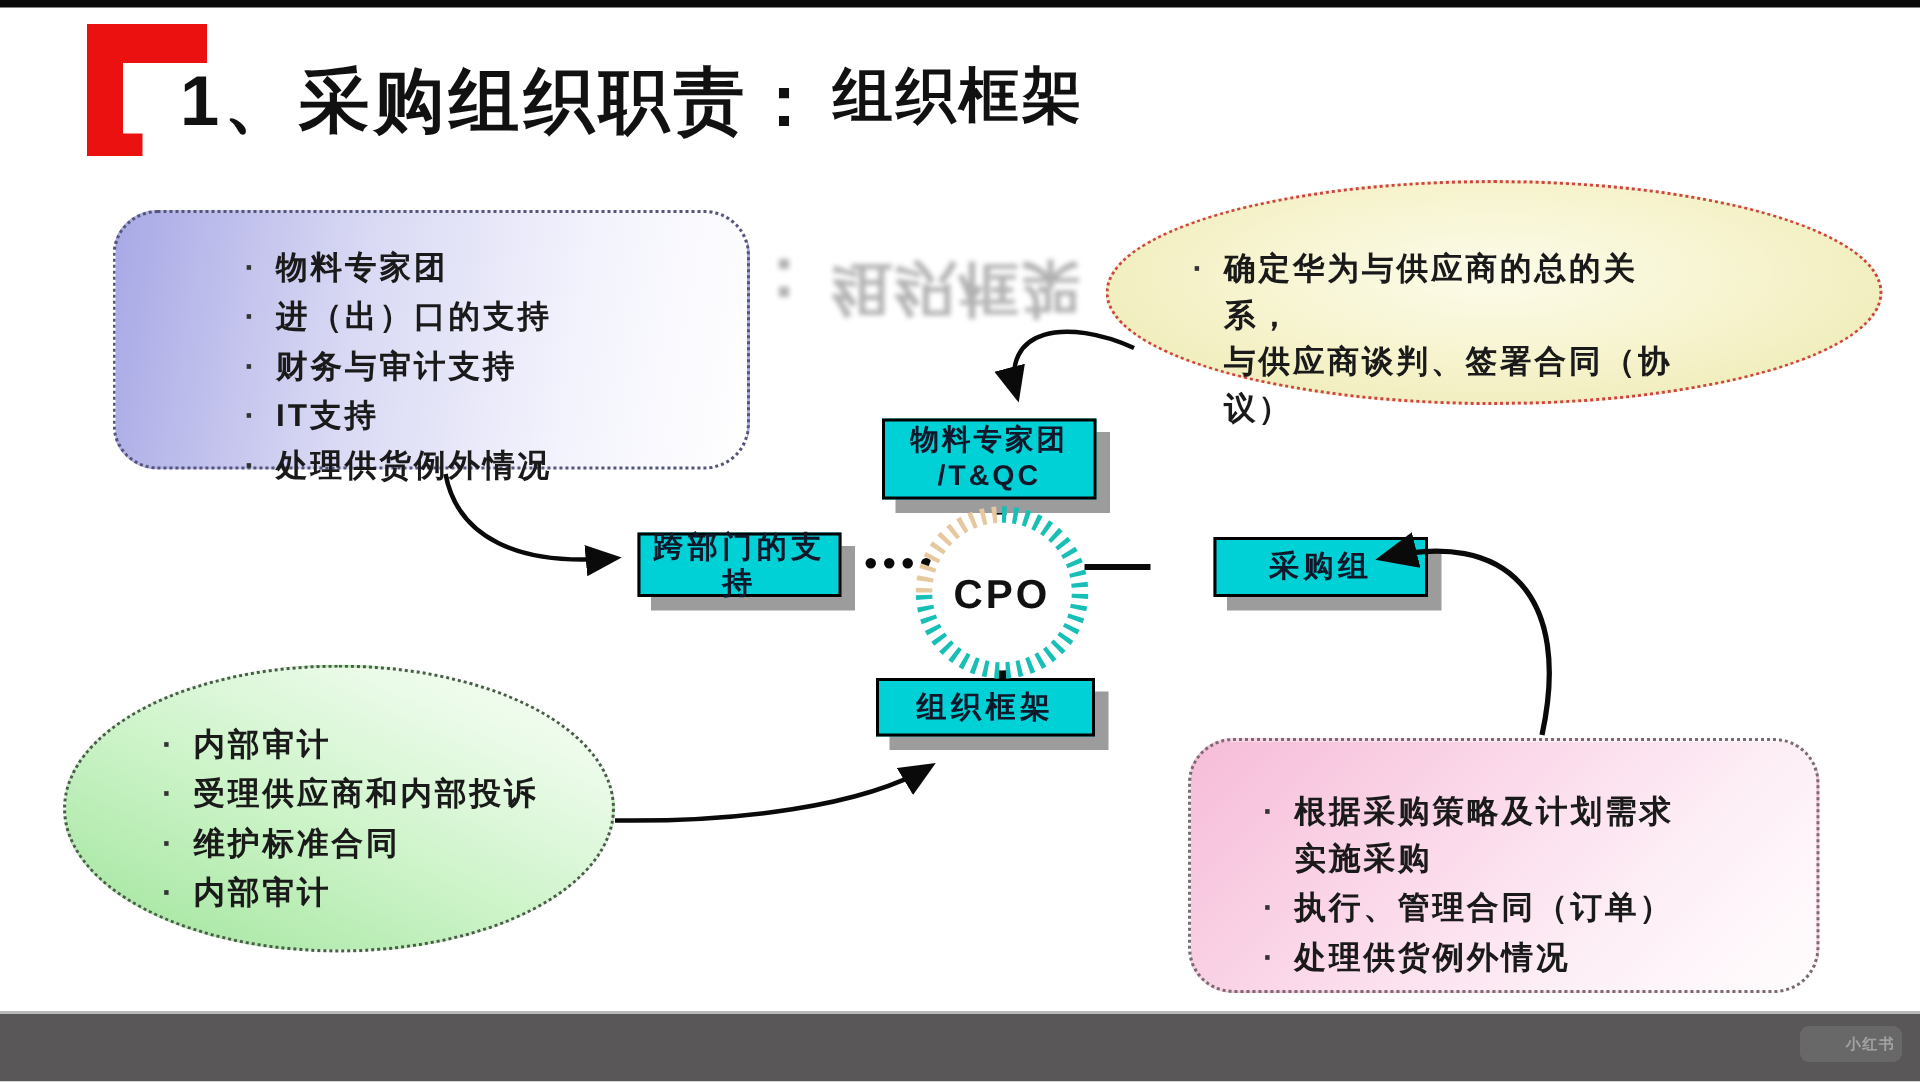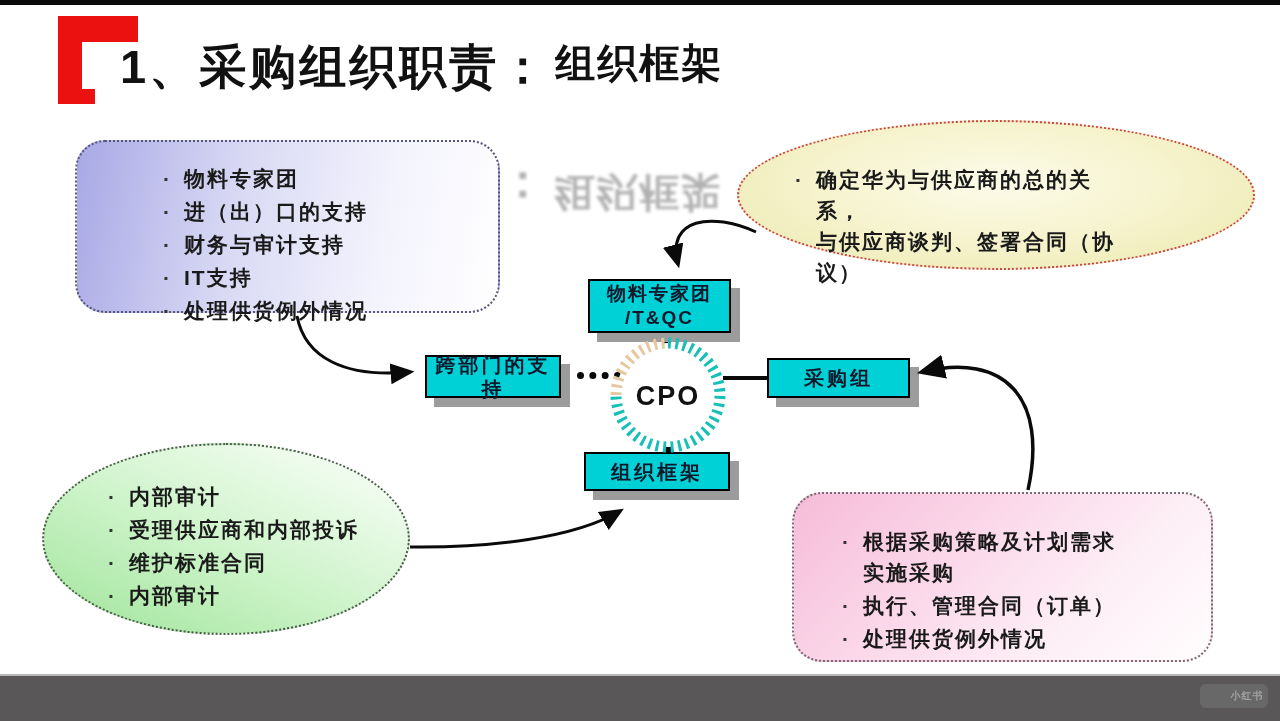--- a/index.html
+++ b/index.html
@@ -72,21 +72,21 @@
 
   
   .node{
     box-sizing:border-box;background:#00d1d6;border:2px solid #000;
     box-shadow:9px 9px 0 #9c9c9c;color:#0f172a;font-weight:bold;
     display:flex;flex-direction:column;align-items:center;justify-content:center;
     font-size:20px;letter-spacing:3px;text-align:center;line-height:24px;
   }
   #node-expert{left:588px;top:279px;width:143px;height:54px;font-size:19px;letter-spacing:2px;}
   #node-cross{left:425px;top:355px;width:136px;height:43px;}
-  #node-group{left:767px;top:358px;width:143px;height:40px;}
+  #node-group{left:809px;top:358px;width:143px;height:40px;}
   #node-operation{left:584px;top:452px;width:146px;height:39px;}
 
   
   .vline{background:#0a0a0a;width:7px;}
   #conn-top{left:664px;top:333px;height:26px;}
   #conn-bottom{left:664px;top:429px;height:24px;}
   #conn-right{left:723px;top:376px;width:44px;height:4px;background:#0a0a0a;}
   #conn-dotted{left:577px;top:372px;width:44px;height:0;border-top:7px dotted #0a0a0a;}
 
   

